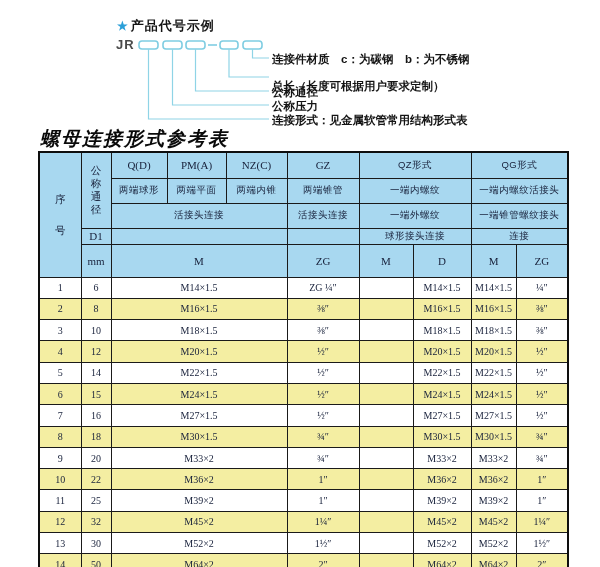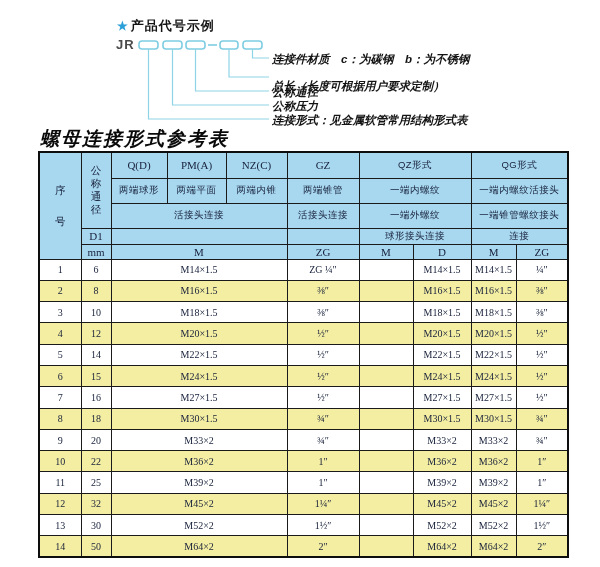--- a/index.html
+++ b/index.html
@@ -5,35 +5,35 @@
   * { margin:0; padding:0; box-sizing:border-box; }
   html,body { width:600px; height:567px; background:#ffffff; overflow:hidden;
               font-family:"Liberation Sans", sans-serif; }
   .abs { position:absolute; }
 
   
   #legend-title { left:117px; top:17px; font-size:13px; font-weight:bold; color:#141414; letter-spacing:1px; }
   #legend-title .star { color:#2b9fd8; font-size:12px; margin-right:2px; }
   #jr-prefix { left:116px; top:37px; font-size:13px; font-weight:bold; color:#4a4a4a; letter-spacing:1px; }
   #code-svg { left:138px; top:40px; }
-  .legend-label { left:272px; font-size:11.5px; font-weight:bold; color:#141414; white-space:nowrap;font-style:italic; }
+  .legend-label { left:272px; font-size:11.5px; font-weight:bold; color:#141414; white-space:nowrap; }
 
   
   #table-title { left:40px; top:126px; font-family:"Liberation Serif", serif;
                  font-style:italic; font-weight:900; font-size:19px; color:#0a0a0a; letter-spacing:2px; }
 
   
   #ref-table { position:absolute; left:38px; top:151px; width:529px;
                border-collapse:collapse; table-layout:fixed;
                border:2px solid #0e0e0e; }
   #ref-table td { border:1px solid #1a1a1a; text-align:center; vertical-align:middle;
                   padding:0; overflow:hidden; color:#17203a; }
   thead td { background:#a8d8f0; }
   .hr1 { height:26px; } .hr2 { height:25px; } .hr3 { height:25px;margin-top:40px; }
-  .hr4 { height:16px; } .hr5 { height:15px; }
+  .hr4 { height:16px; } .hr5 { height:33px; }
   .latin  { font-family:"Liberation Serif", serif; font-size:11px; }
   .cjk    { font-size:9.5px; letter-spacing:0.5px; }
   .vstack { display:inline-block; width:13px; word-break:break-all; font-size:10.5px; }
   .seq { line-height:2.9; } .dn { line-height:1.25; }
   tbody td { font-family:"Liberation Serif", serif; font-size:10px; color:#111; height:21.3px; background:#ffffff; }
   tbody tr.alt td { background:#f4eea2; }
 </style>
 </head>
 <body>
 

